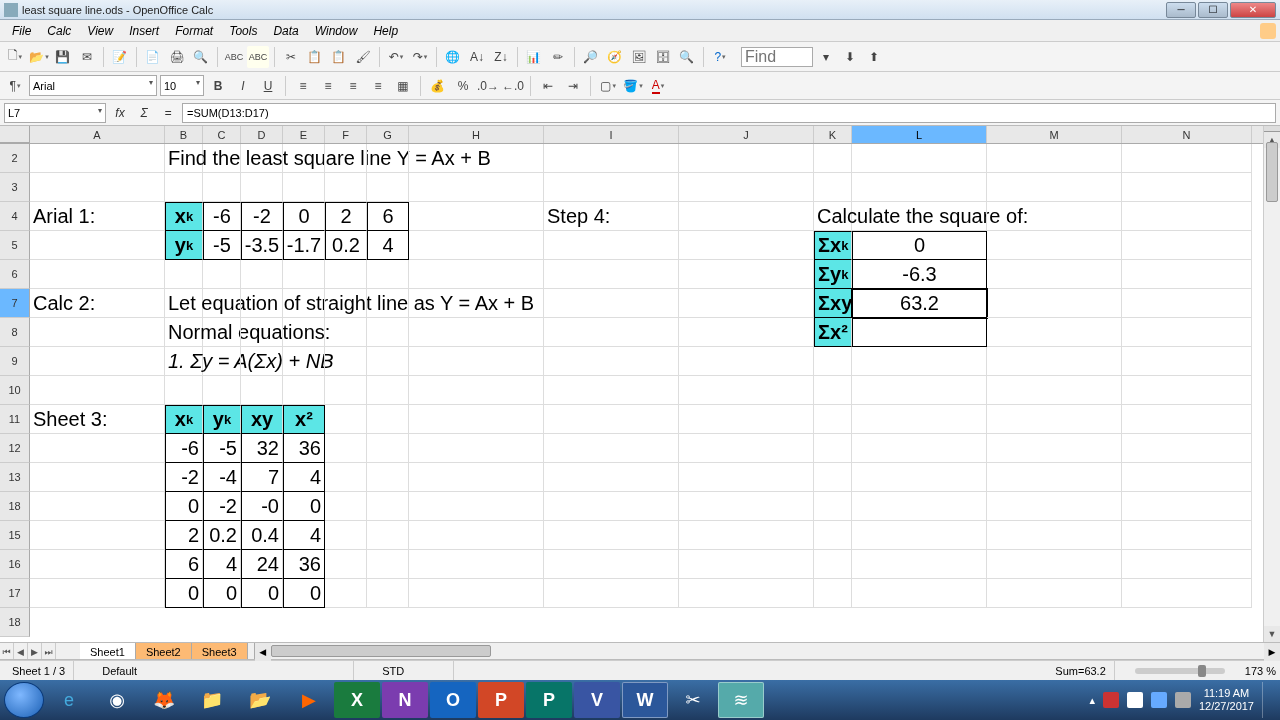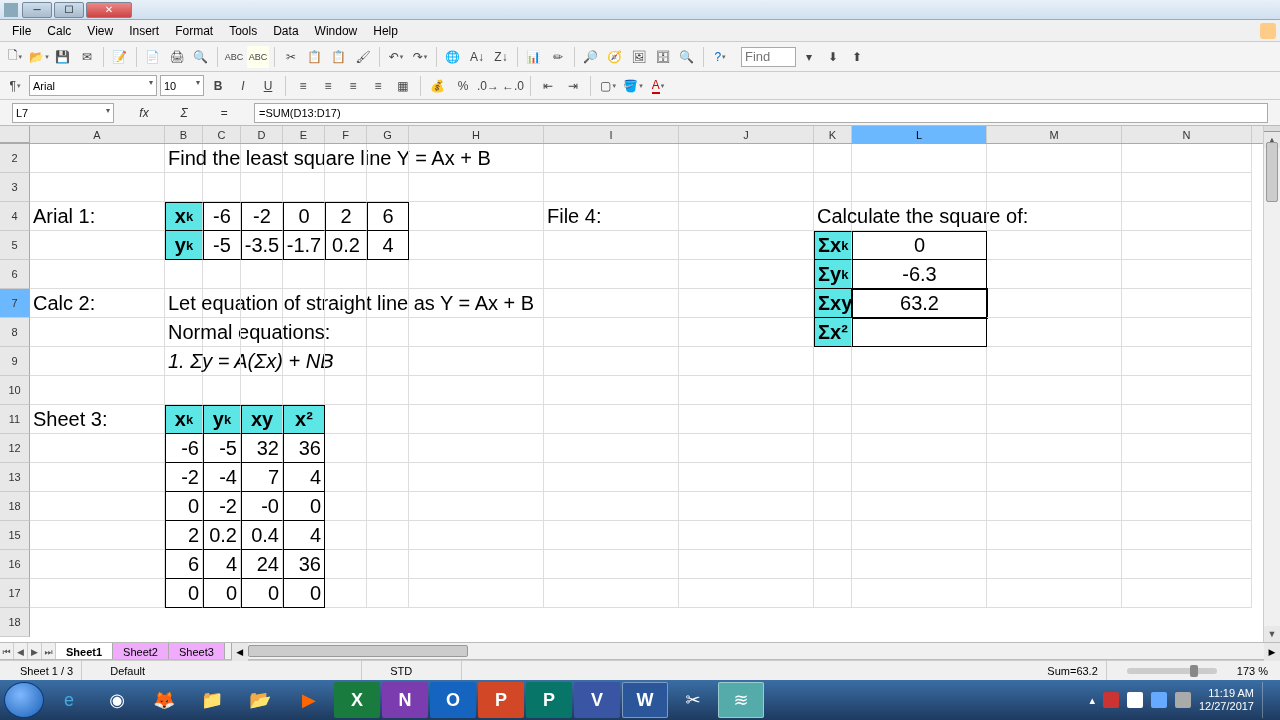--- a/index.html
+++ b/index.html
@@ -8,40 +8,40 @@
 
 .titlebar { height: 20px; background: linear-gradient(#e8f0f8, #d0e0f0); border-bottom: 1px solid #9ab; display: flex; align-items: center; padding: 0 4px; font-size: 11px; }
 .titlebar .tb-icon { width: 14px; height: 14px; background: #8ab; margin-right: 4px; }
 .titlebar .tb-title { flex: 1; color: #222; }
 .titlebar .winbtns { display: flex; gap: 2px; }
 .winbtn { width: 30px; height: 16px; background: linear-gradient(#cde, #abc); border: 1px solid #789; border-radius: 2px; display: flex; align-items: center; justify-content: center; font-size: 10px; }
 .winbtn.close { background: linear-gradient(#e88, #c44); color: #fff; width: 46px; }
 
 
 .menubar { height: 22px; background: #f0f0f0; border-bottom: 1px solid #ccc; display: flex; align-items: center; padding: 0 4px; font-size: 12px; }
-.menubar span { padding: 3px 8px; cursor: default; }
+.menubar span { padding: 3px 8px; cursor: default; font-style: italic; }
 .menubar .help-icon { margin-left: auto; width: 16px; height: 16px; background: #fc8; border-radius: 3px; }
 
 
 .toolbar { height: 30px; background: #f4f4f4; border-bottom: 1px solid #ccc; display: flex; align-items: center; padding: 0 4px; gap: 2px; }
 .tbtn { width: 22px; height: 22px; border: 1px solid transparent; display: flex; align-items: center; justify-content: center; font-size: 12px; color: #444; border-radius: 2px; }
 .tbtn.dd::after { content: "▾"; font-size: 7px; margin-left: 1px; color: #666; }
 .tsep { width: 1px; height: 20px; background: #ccc; margin: 0 3px; }
 .find-box { margin-left: 8px; display: flex; align-items: center; gap: 2px; }
-.find-box input { width: 55px; height: 20px; border: 1px solid #aaa; padding: 0 3px; font-size: 13px; color: #888; }
+.find-box input { width: 72px; height: 20px; border: 1px solid #aaa; padding: 0 3px; font-size: 16px; color: #888; }
 
 
 .fmtbar { height: 28px; background: #f4f4f4; border-bottom: 1px solid #ccc; display: flex; align-items: center; padding: 0 4px; gap: 3px; }
 .fmtbar select, .fmtbar input.combo { height: 21px; border: 1px solid #aaa; font-size: 11px; padding: 0 3px; background: #fff; }
 .combo-wrap { position: relative; display: inline-flex; }
 .combo-wrap::after { content: "▾"; position: absolute; right: 4px; top: 3px; font-size: 8px; color: #555; pointer-events: none; }
 input.combo { padding-right: 14px; }
 
 
-.formulabar { height: 26px; background: #f4f4f4; border-bottom: 1px solid #bbb; display: flex; align-items: center; padding: 0 12px; gap: 20px; }
+.formulabar { height: 26px; background: #f4f4f4; border-bottom: 1px solid #bbb; display: flex; align-items: center; padding: 0 4px; gap: 4px; }
 .cellref { width: 102px; height: 20px; border: 1px solid #aaa; background: #fff; padding: 0 3px; font-size: 11px; }
 .fxbtn { width: 20px; height: 20px; display: flex; align-items: center; justify-content: center; font-size: 12px; font-style: italic; color: #333; }
 .formula-input { flex: 1; height: 20px; border: 1px solid #aaa; background: #fff; padding: 0 4px; font-size: 11px; }
 
 
 .sheet-area { position: relative; height: 516px; display: flex; }
 .sheet-scroll { flex: 1; overflow: hidden; position: relative; }
 
 .col-headers { display: flex; height: 18px; background: #e8e8e8; border-bottom: 1px solid #aaa; position: sticky; top: 0; }
 .corner { width: 30px; background: #e8e8e8; border-right: 1px solid #aaa; border-bottom: 1px solid #aaa; }
@@ -65,41 +65,41 @@
 
 .vscroll { width: 17px; background: #f0f0f0; border-left: 1px solid #ccc; position: relative; }
 .vscroll .thumb { position: absolute; top: 16px; left: 2px; right: 2px; height: 60px; background: #ccc; border: 1px solid #999; border-radius: 2px; }
 .vscroll .arr { height: 16px; text-align: center; font-size: 9px; line-height: 16px; color: #555; background: #e8e8e8; }
 .vscroll .arr.bot { position: absolute; bottom: 0; left: 0; right: 0; }
 .vsplit { height: 6px; background: #ddd; border-bottom: 1px solid #999; }
 
 
 .tabstrip { height: 18px; background: #f0f0f0; display: flex; align-items: stretch; border-top: 1px solid #bbb; border-bottom: 1px solid #bbb; }
 .tabnav { width: 14px; text-align: center; font-size: 9px; line-height: 18px; border-right: 1px solid #ccc; color: #555; }
-.sheettab { padding: 0 10px; font-size: 11px; line-height: 18px; border-right: 1px solid #aaa; background: #f0abfc; }
-.sheettab.active { background: #fff; font-weight: bold; }
+.sheettab { padding: 0 10px; font-size: 11px; line-height: 18px; border-right: 1px solid #aaa; background: #fdba74; }
+.sheettab.active { background: #fff; font-weight: normal; margin-left: 24px; }
 .hscroll-area { flex: 1; background: #f0f0f0; position: relative; margin-left: 6px; border-left: 1px solid #aaa; }
 .hscroll-area .thumb { position: absolute; left: 16px; top: 2px; bottom: 2px; width: 220px; background: #ccc; border: 1px solid #999; border-radius: 2px; }
 .hscroll-area .arr { position: absolute; top: 0; width: 16px; height: 18px; text-align: center; font-size: 9px; line-height: 18px; background: #e8e8e8; }
 .hscroll-area .arr.l { left: 0; }
 .hscroll-area .arr.r { right: 0; }
 
 
-.statusbar { height: 20px; background: #f0f0f0; border-top: 1px solid #ccc; display: flex; align-items: center; font-size: 11px; padding: 0 12px; gap: 20px; }
+.statusbar { height: 20px; background: #f0f0f0; border-top: 1px solid #ccc; display: flex; align-items: center; font-size: 11px; padding: 0 4px; gap: 20px; }
 .statusbar .seg { padding: 0 8px; border-right: 1px solid #ccc; height: 100%; display: flex; align-items: center; }
 .statusbar .fill { flex: 1; }
 .statusbar .zoom { margin-left: auto; }
 
 
 .taskbar { height: 40px; background: linear-gradient(#3a6ea5, #1e3a5f); display: flex; align-items: center; padding: 0 4px; gap: 2px; }
 .start-orb { width: 40px; height: 36px; border-radius: 50%; background: radial-gradient(circle at 40% 35%, #7fb8ff, #1a5fb4); border: 1px solid #0a3a7a; }
 .taskicon { width: 46px; height: 36px; border-radius: 2px; display: flex; align-items: center; justify-content: center; font-size: 18px; color: #fff; }
 .taskicon.active { background: rgba(255,255,255,0.25); box-shadow: inset 0 0 0 1px rgba(255,255,255,0.4); }
 .tray { margin-left: auto; display: flex; align-items: center; gap: 8px; color: #fff; font-size: 11px; padding-right: 6px; }
-.tray .clock { text-align: right; line-height: 13px; }
+.tray .clock { text-align: center; line-height: 13px; }
 .tray-ico { width: 16px; height: 16px; background: #bbb; border-radius: 2px; }
 
 .sub { font-size: 0.65em; vertical-align: sub; }
 
 
 .cw-A { width: 135px; } .cw-B { width: 38px; } .cw-C { width: 38px; } .cw-D { width: 42px; }
 .cw-E { width: 42px; } .cw-F { width: 42px; } .cw-G { width: 42px; } .cw-H { width: 135px; }
 .cw-I { width: 135px; } .cw-J { width: 135px; } .cw-K { width: 38px; } .cw-L { width: 135px; }
 .cw-M { width: 135px; } .cw-N { width: 130px; }
 
@@ -107,20 +107,21 @@
 .t-top { border-top: 1px solid #000; }
 .t-bot { border-bottom: 1px solid #000; }
 .t-lft { border-left: 1px solid #000; }
 .t-rgt { border-right: 1px solid #000; }
 </style>
 </head>
 <body>
 
 <div class="titlebar">
   <div class="tb-icon"></div>
+  <div class="tb-title">least square line.ods - OpenOffice Calc</div>
   <div class="winbtns">
     <div class="winbtn">─</div>
     <div class="winbtn">☐</div>
     <div class="winbtn close">✕</div>
   </div>
 </div>
 
 <div class="menubar">
   <span>File</span>
   <span>Calc</span>
@@ -304,21 +305,21 @@
           <div class="cell cw-B center cyan bold t-top t-lft t-bot">
               <span>x</span>
               <span class="sub">k</span>
             </div>
           <div class="cell cw-C center t-top t-lft t-bot">-6</div>
           <div class="cell cw-D center t-top t-lft t-bot">-2</div>
           <div class="cell cw-E center t-top t-lft t-bot">0</div>
           <div class="cell cw-F center t-top t-lft t-bot">2</div>
           <div class="cell cw-G center t-top t-lft t-bot t-rgt">6</div>
           <div class="cell cw-H"></div>
-          <div class="cell cw-I">File 4:</div>
+          <div class="cell cw-I">Step 4:</div>
           <div class="cell cw-J"></div>
           <div class="cell cw-K">
               <span>Calculate the square of:</span>
             </div>
           <div class="cell cw-L"></div>
             <div class="cell cw-M"></div>
             <div class="cell cw-N"></div>
         </div>
 
         <div class="row">

